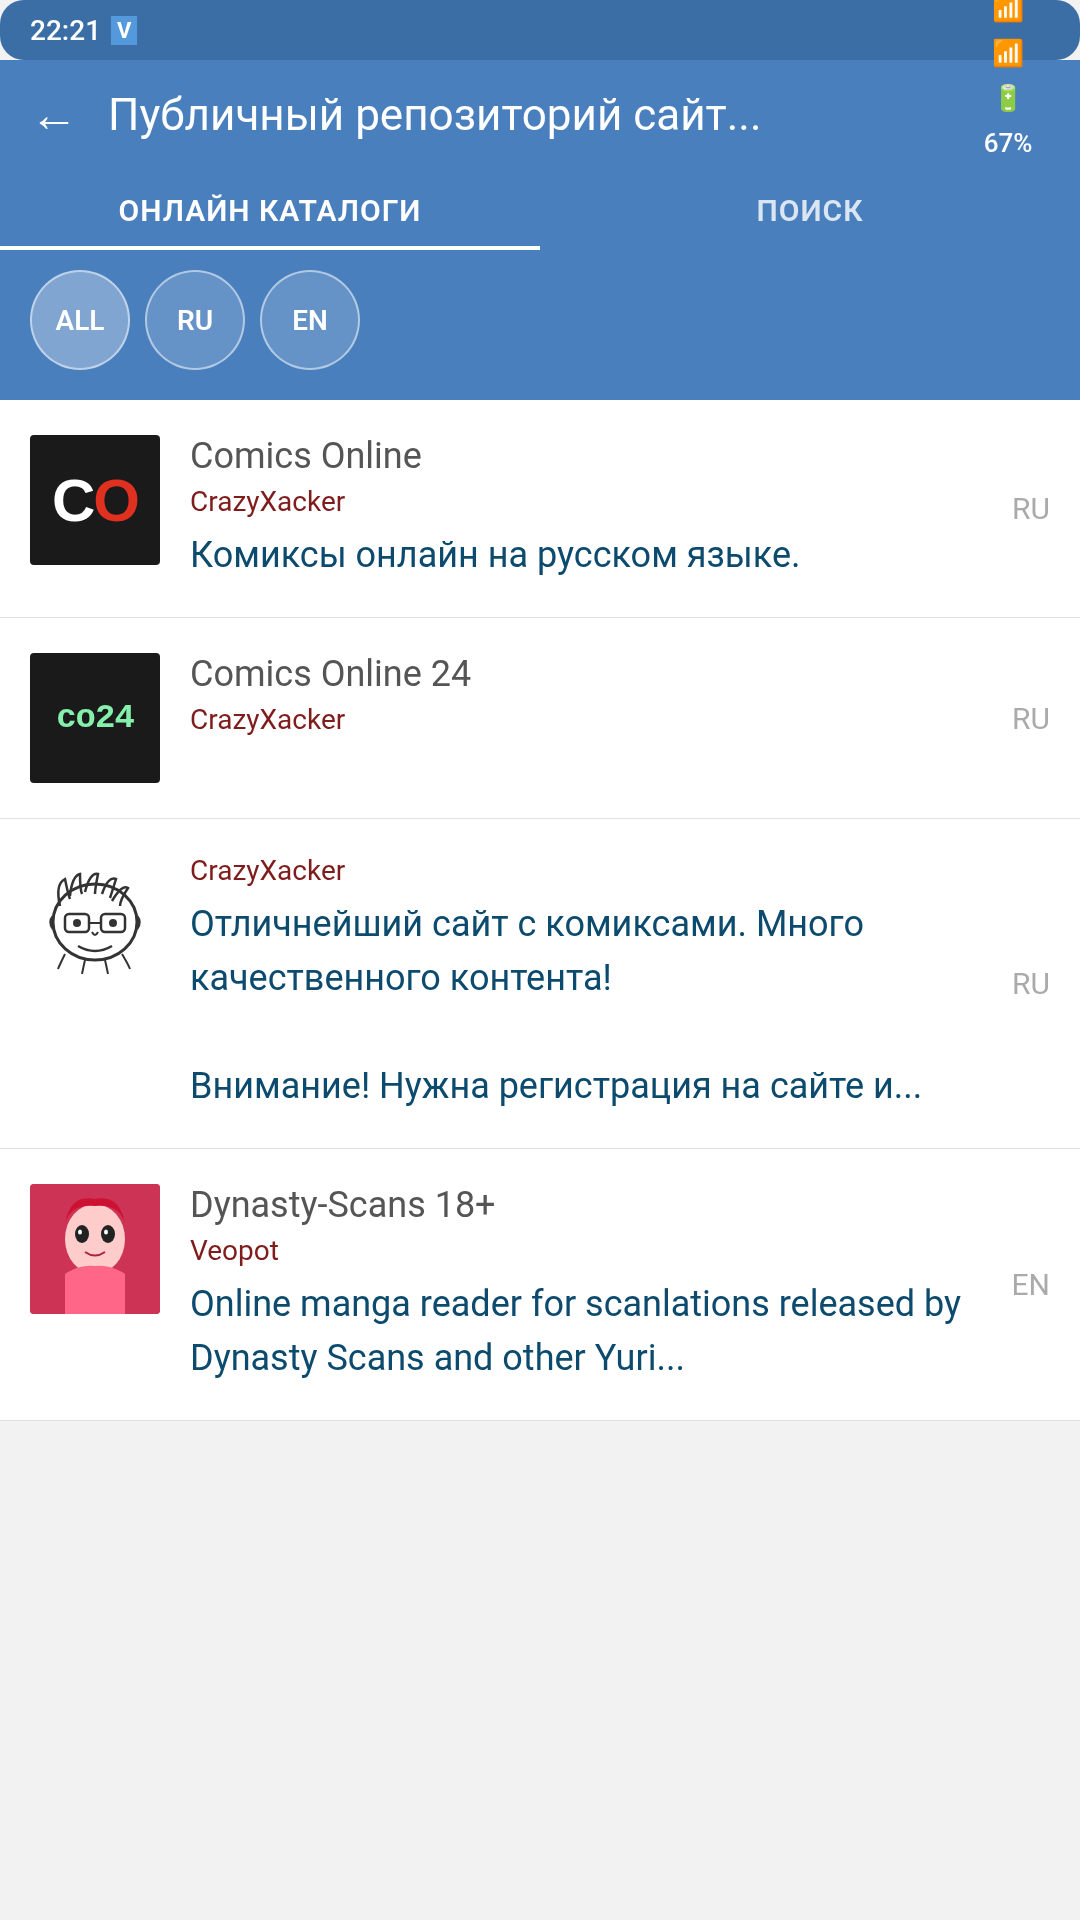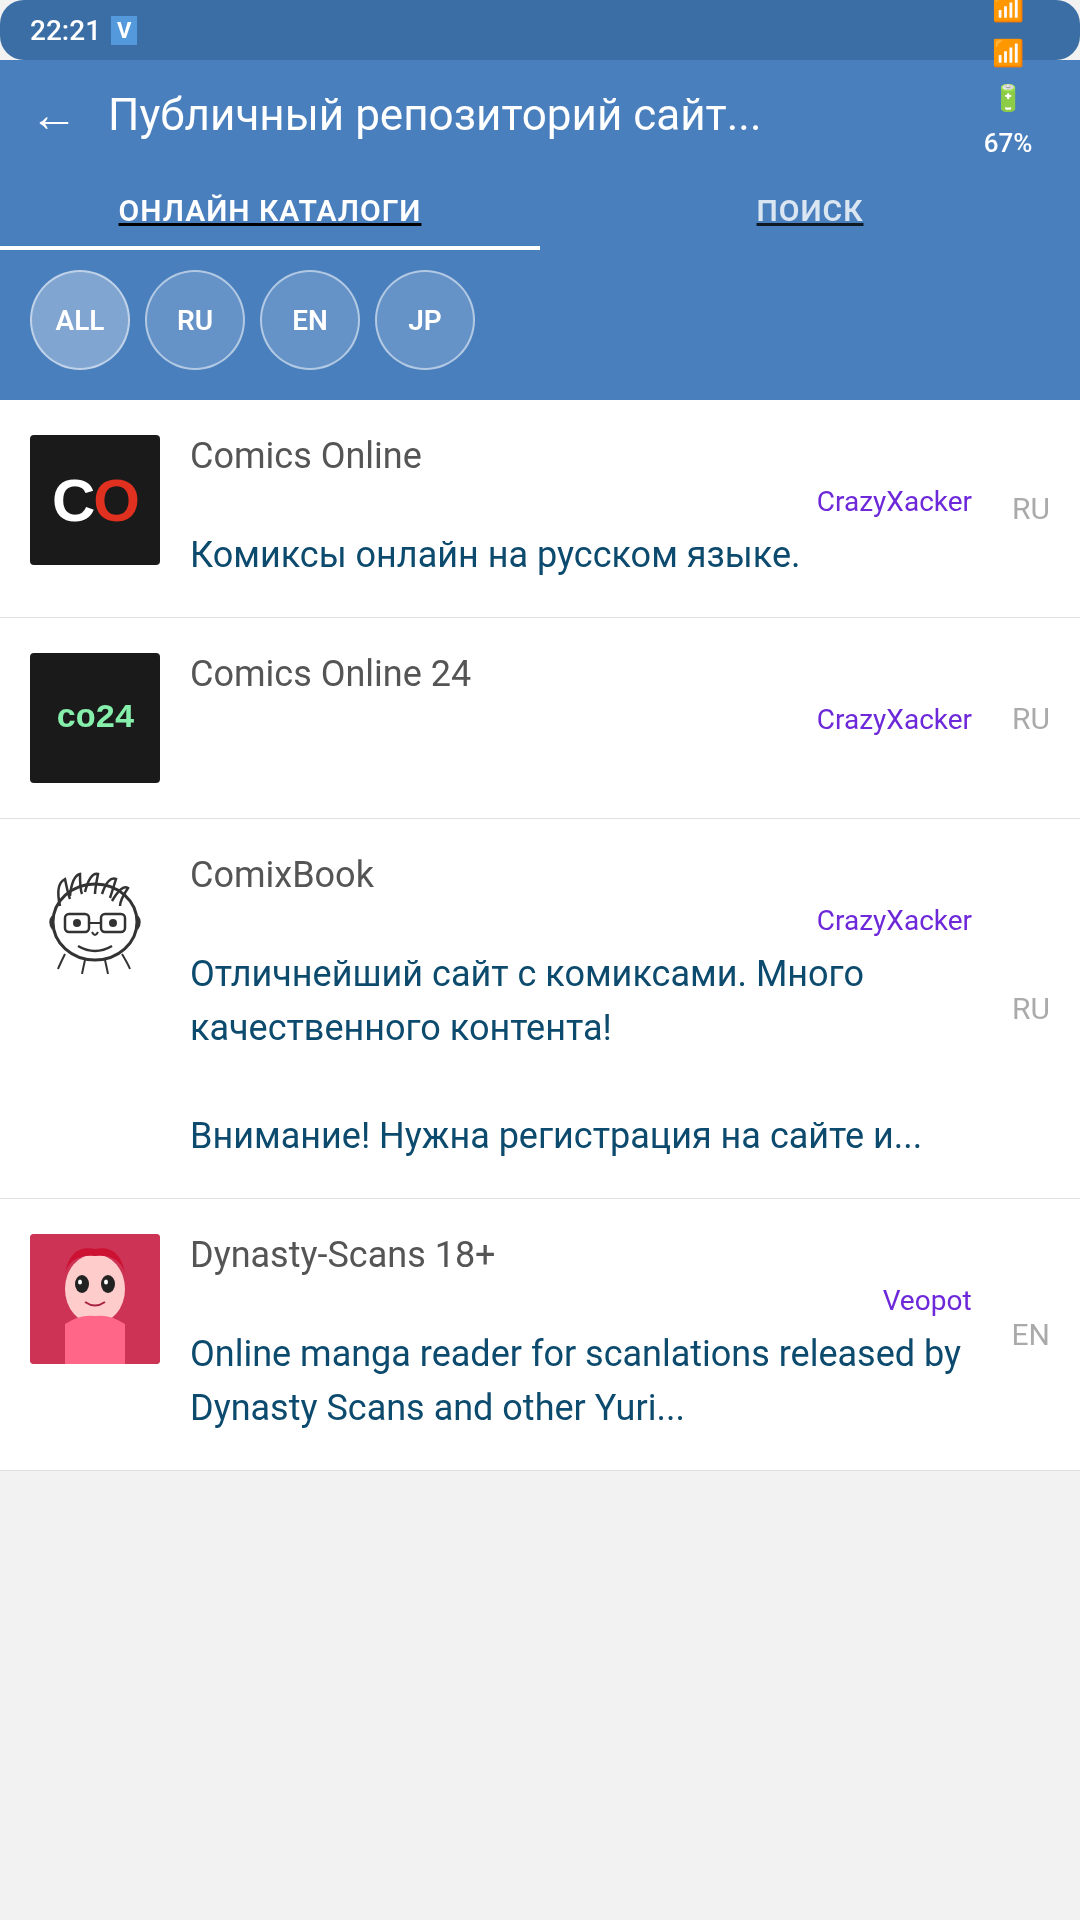--- a/index.html
+++ b/index.html
@@ -52,21 +52,20 @@
       overflow: hidden;
       text-overflow: ellipsis;
       flex: 1;
     }
 
     
     .tabs {
       background: #4a7fbe;
       display: flex;
       height: 80px;
-      text-decoration: underline;
     }
     .tab {
       flex: 1;
       display: flex;
       align-items: center;
       justify-content: center;
       color: white;
       font-size: 30px;
       font-weight: 600;
       letter-spacing: 1px;
@@ -200,23 +199,22 @@
       min-width: 0;
     }
     .item-title {
       font-size: 36px;
       font-weight: 400;
       color: #555;
       margin-bottom: 8px;
     }
     .item-author {
       font-size: 28px;
-      color: #6d28d9;
+      color: #7f1d1d;
       margin-bottom: 10px;
-      text-align: right;
     }
     .item-desc {
       font-size: 36px;
       color: #0c4a6e;
       line-height: 1.5;
     }
     .item-lang {
       font-size: 30px;
       color: #aaa;
       font-weight: 400;
@@ -267,23 +265,20 @@
 <div class="filter-bar">
   <div class="filter-chip active">
     <span>ALL</span>
   </div>
   <div class="filter-chip">
     <span>RU</span>
   </div>
   <div class="filter-chip">
     <span>EN</span>
   </div>
-  <div class="filter-chip">
-    <span>JP</span>
-  </div>
 </div>
 
 <div class="list">
 
   <div class="list-item">
     <div class="item-icon">
       <div class="co-icon">
         <span class="co-c">C</span>
           <span class="co-o">O</span>
       </div>
@@ -335,21 +330,20 @@
           <path d="M97 52 Q102 58 97 65" fill="none" stroke="#333" stroke-width="2.5"></path>
 
           <path d="M25 90 Q20 100 18 105" fill="none" stroke="#333" stroke-width="2"></path>
           <path d="M45 96 Q43 105 42 110" fill="none" stroke="#333" stroke-width="2"></path>
           <path d="M65 96 Q67 105 68 110" fill="none" stroke="#333" stroke-width="2"></path>
           <path d="M82 90 Q88 100 90 105" fill="none" stroke="#333" stroke-width="2"></path>
         </svg>
       </div>
     </div>
     <div class="item-content">
-      <div class="item-title">ComixBook</div>
       <div class="item-author">CrazyXacker</div>
       <div class="item-desc" style="white-space:pre-line;">Отличнейший сайт с комиксами. Много качественного контента!
 
 Внимание! Нужна регистрация на сайте и...</div>
     </div>
     <div class="item-lang">RU</div>
   </div>
 
   <div class="list-item">
     <div class="item-icon">

